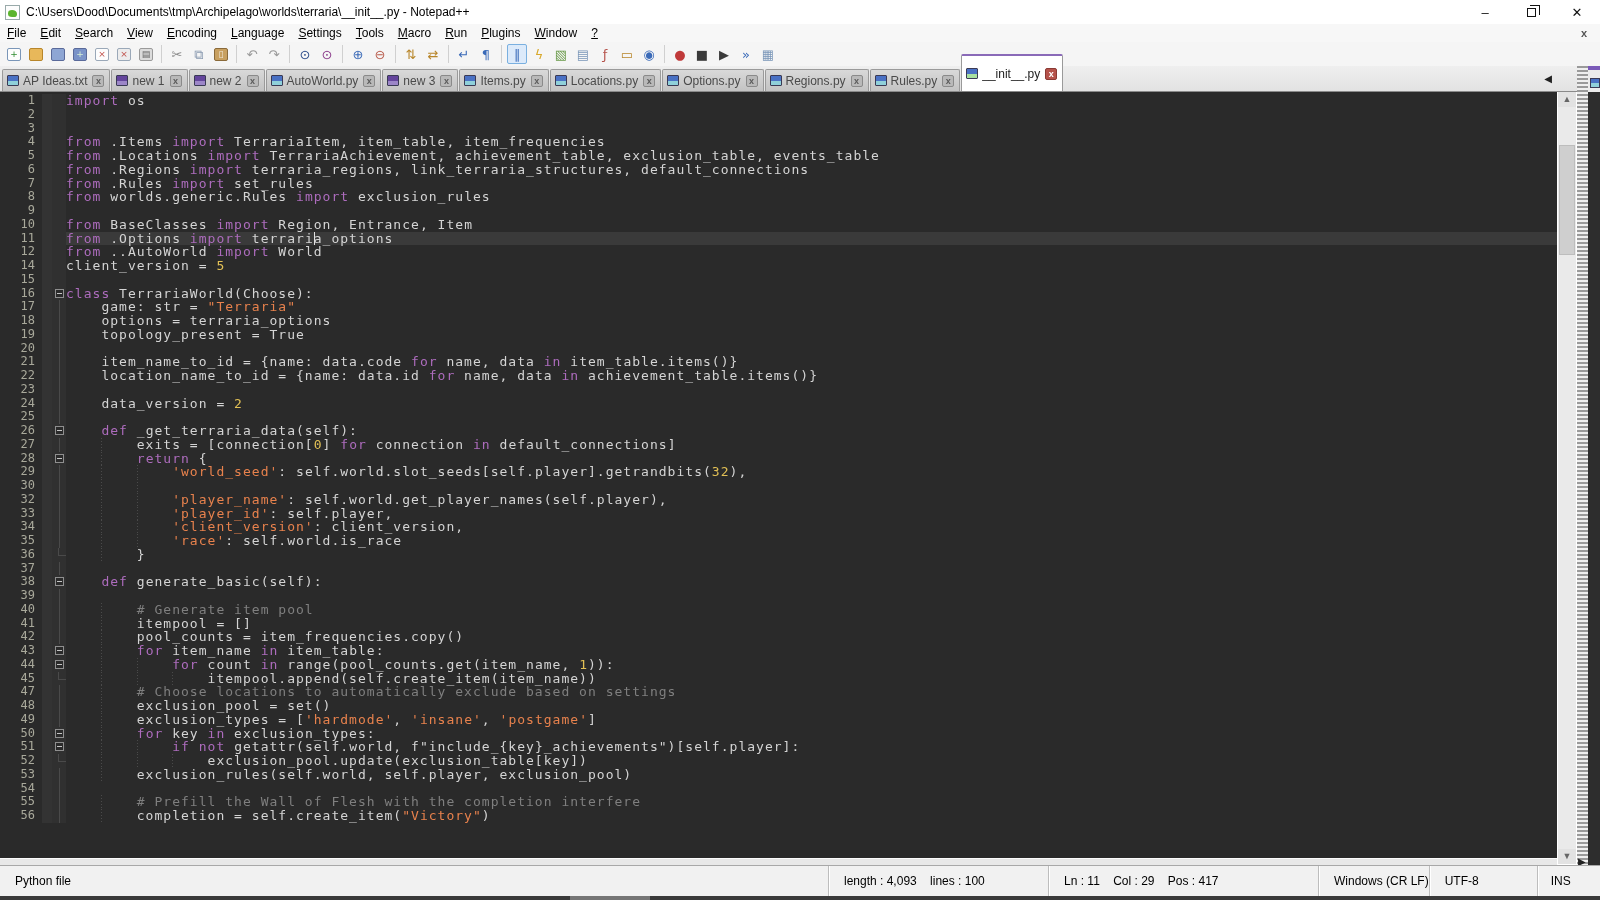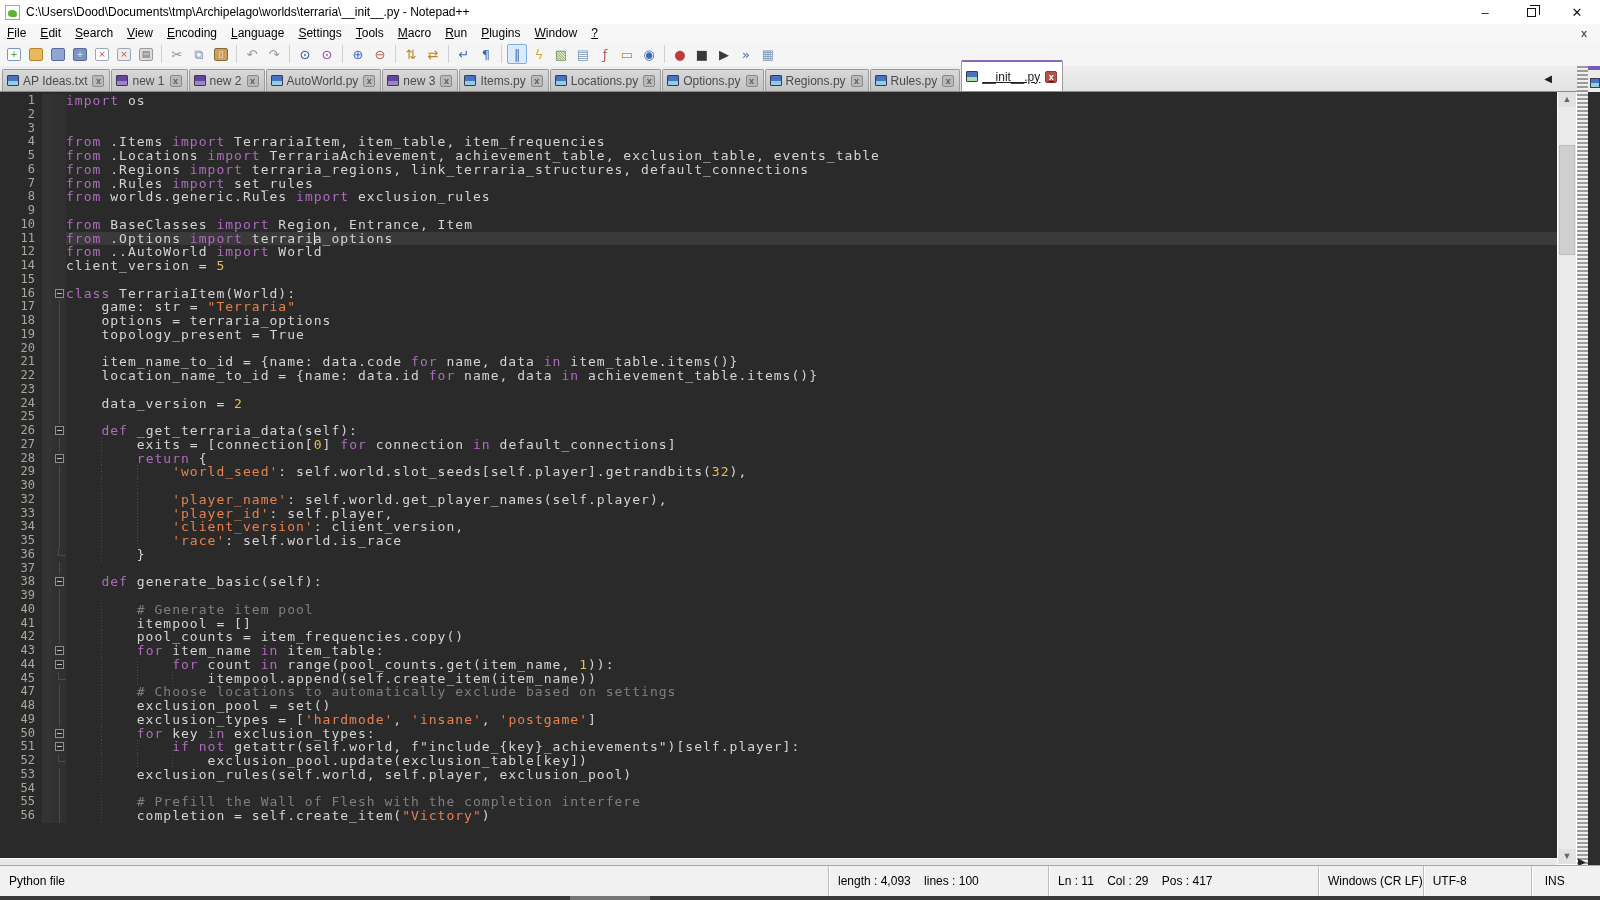--- a/index.html
+++ b/index.html
@@ -38,21 +38,21 @@
   .tsep { width:1px; height:18px; background:#d0d0d0; margin:0 4px; }
   .chip { width:14px; height:13px; border-radius:2px; display:flex; align-items:center; justify-content:center; }
 
   
   .tabbar { position:absolute; left:0; top:66px; width:1600px; height:26px;
             background:linear-gradient(#efefef,#e2e2e2); border-bottom:1px solid #8a8a8a;
             display:flex; align-items:flex-end; padding-left:2px; }
   .tab { height:22px; display:flex; align-items:center; padding:0 5px 0 4px; margin-right:1px;
          background:linear-gradient(#d9d9d9,#c3c3c3); border:1px solid #9a9a9a; border-bottom:none;
          border-radius:2px 2px 0 0; font-size:12px; color:#4a4a4a; white-space:nowrap; }
-  .tab.active { height:31px; background:#fff; color:#222; border-top:2px solid #8a6ab8;text-decoration:underline; }
+  .tab.active { height:37px; background:#fff; color:#222; border-top:2px solid #8a6ab8; }
   .floppy { width:12px; height:11px; margin-right:4px; border:1px solid #3a3a55; border-radius:1px; }
   .floppy.saved    { background:linear-gradient(#4a71c4 0 55%, #8fd0da 55% 100%); }
   .floppy.modified { background:linear-gradient(#64459c 0 55%, #9c86c8 55% 100%); }
   .floppy.activef  { background:linear-gradient(#4a71c4 0 55%, #a8e0a0 55% 100%); }
   .tclose { width:12px; height:12px; margin-left:5px; border:1px solid #8a8a8a; border-radius:2px;
             background:#b9b9b9; color:#5a5a5a; font-size:9px; line-height:10px; text-align:center; font-weight:bold; }
   .tab.active .tclose { background:#b5524a; border-color:#8a3a34; color:#fff; }
   .tabscroll-left { position:absolute; right:48px; top:7px; font-size:10px; color:#222; }
 
   
@@ -92,21 +92,21 @@
                                repeating-linear-gradient(90deg, transparent 0 2px, #efefef 2px 4px); }
   .splitter-arrow { position:absolute; left:1578px; top:856px; font-size:10px; color:#222; }
   .sliver { position:absolute; left:1588px; top:66px; width:12px; height:806px; background:#2d2d2d; }
   .sliver .stab { position:absolute; left:0; top:0; width:12px; height:26px; background:#ececec; border-top:4px solid #7a5ab8; }
   .sliver .sfloppy { position:absolute; left:2px; top:8px; width:10px; height:10px; border:1px solid #3a3a55;
                      background:linear-gradient(#4a71c4 0 55%, #8fd0da 55% 100%); }
 
   
   .statusbar { position:absolute; left:0; top:865px; width:1600px; height:31px; background:#f1f1f1;
                border-top:1px solid #a8a8a8; display:flex; font-size:12px; color:#000; align-items:center; }
-  .ssec { height:100%; display:flex; align-items:center; padding-left:9px; border-left:1px solid #bdbdbd;
+  .ssec { height:100%; display:flex; align-items:center; padding-left:15px; border-left:1px solid #bdbdbd;
           box-shadow:inset 1px 0 0 #fff; white-space:pre; }
   .ssec.first { border-left:none; box-shadow:none; flex:0 0 828px; }
   .s-len { flex:0 0 220px; } .s-pos { flex:0 0 270px; } .s-eol { flex:0 0 86px; }
   .s-enc { flex:0 0 108px; } .s-ins { flex:1; padding-left:13px; }
 
   .bottomstrip { position:absolute; left:0; top:896px; width:1600px; height:4px; background:#3a3a3a; }
   .bottomseg { position:absolute; left:570px; top:0; width:80px; height:4px; background:#757575; }
 </style>
 </head>
 <body>
@@ -409,21 +409,21 @@
           <div class="bm"></div>
           <div class="fm"></div>
           <div class="code"></div>
         </div>
         <div class="cl">
           <div class="ln">16</div>
           <div class="bm"></div>
           <div class="fm">
             <div class="fbox"></div>
           </div>
-          <div class="code"><span class="tk-k">class</span><span class="tk-n"> TerrariaItem(World):</span></div>
+          <div class="code"><span class="tk-k">class</span><span class="tk-n"> TerrariaWorld(Choose):</span></div>
         </div>
         <div class="cl">
           <div class="ln">17</div>
           <div class="bm"></div>
           <div class="fm">
             <div class="fln"></div>
           </div>
           <div class="code"><span class="tk-n">    game: str = </span><span class="tk-s">"Terraria"</span></div>
         </div>
         <div class="cl">

